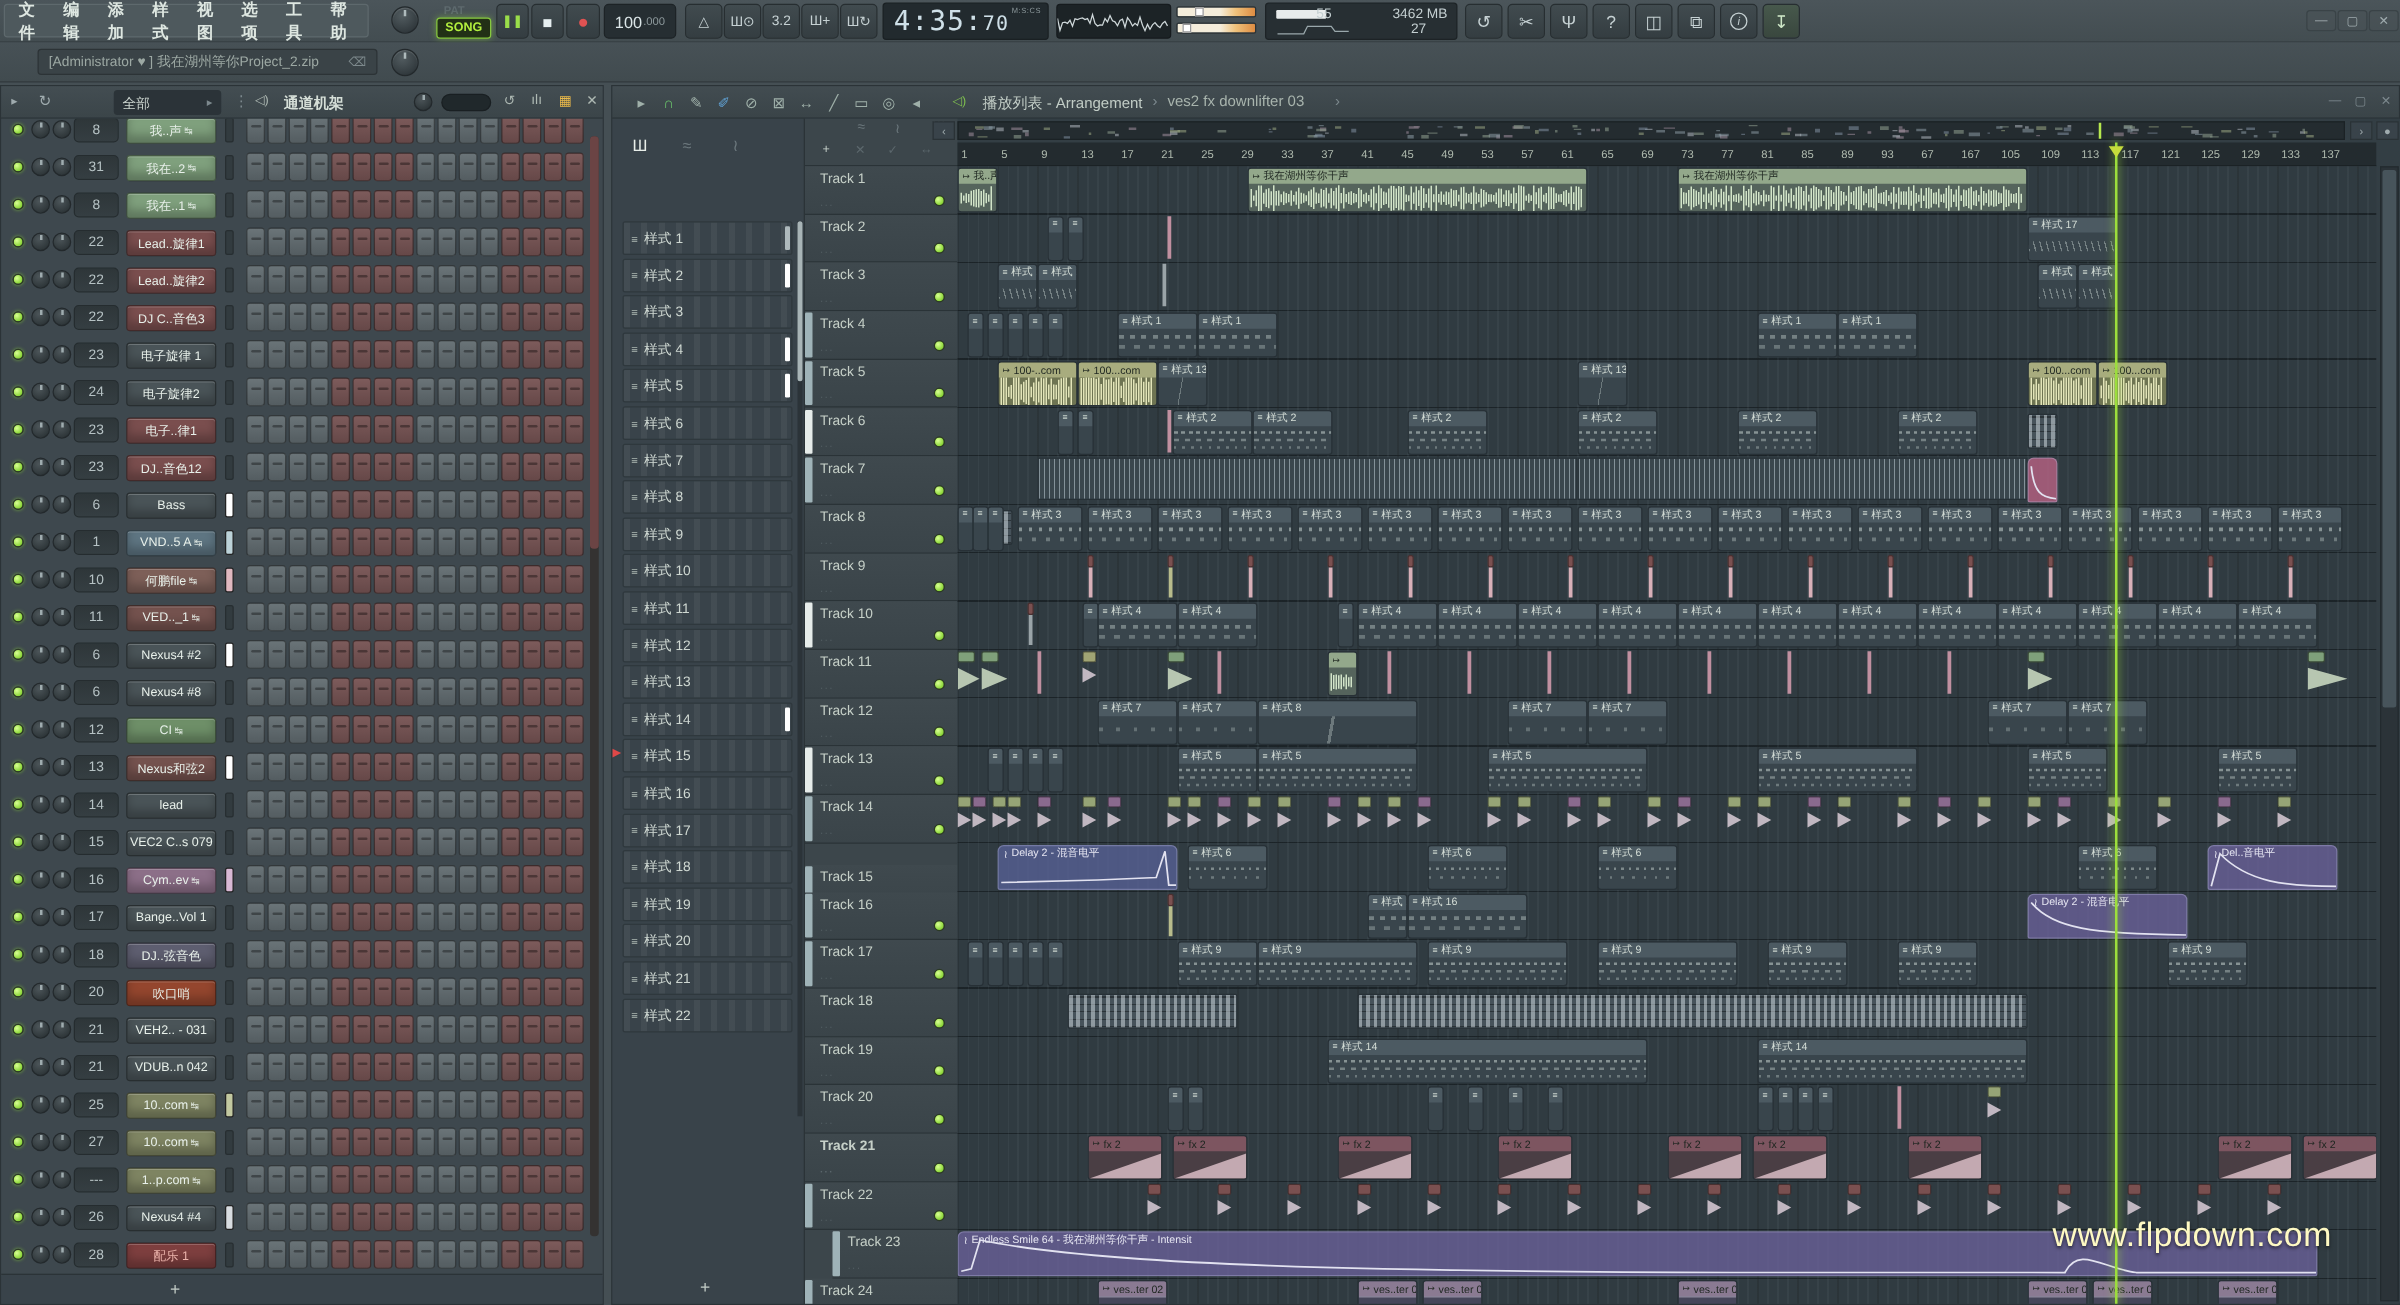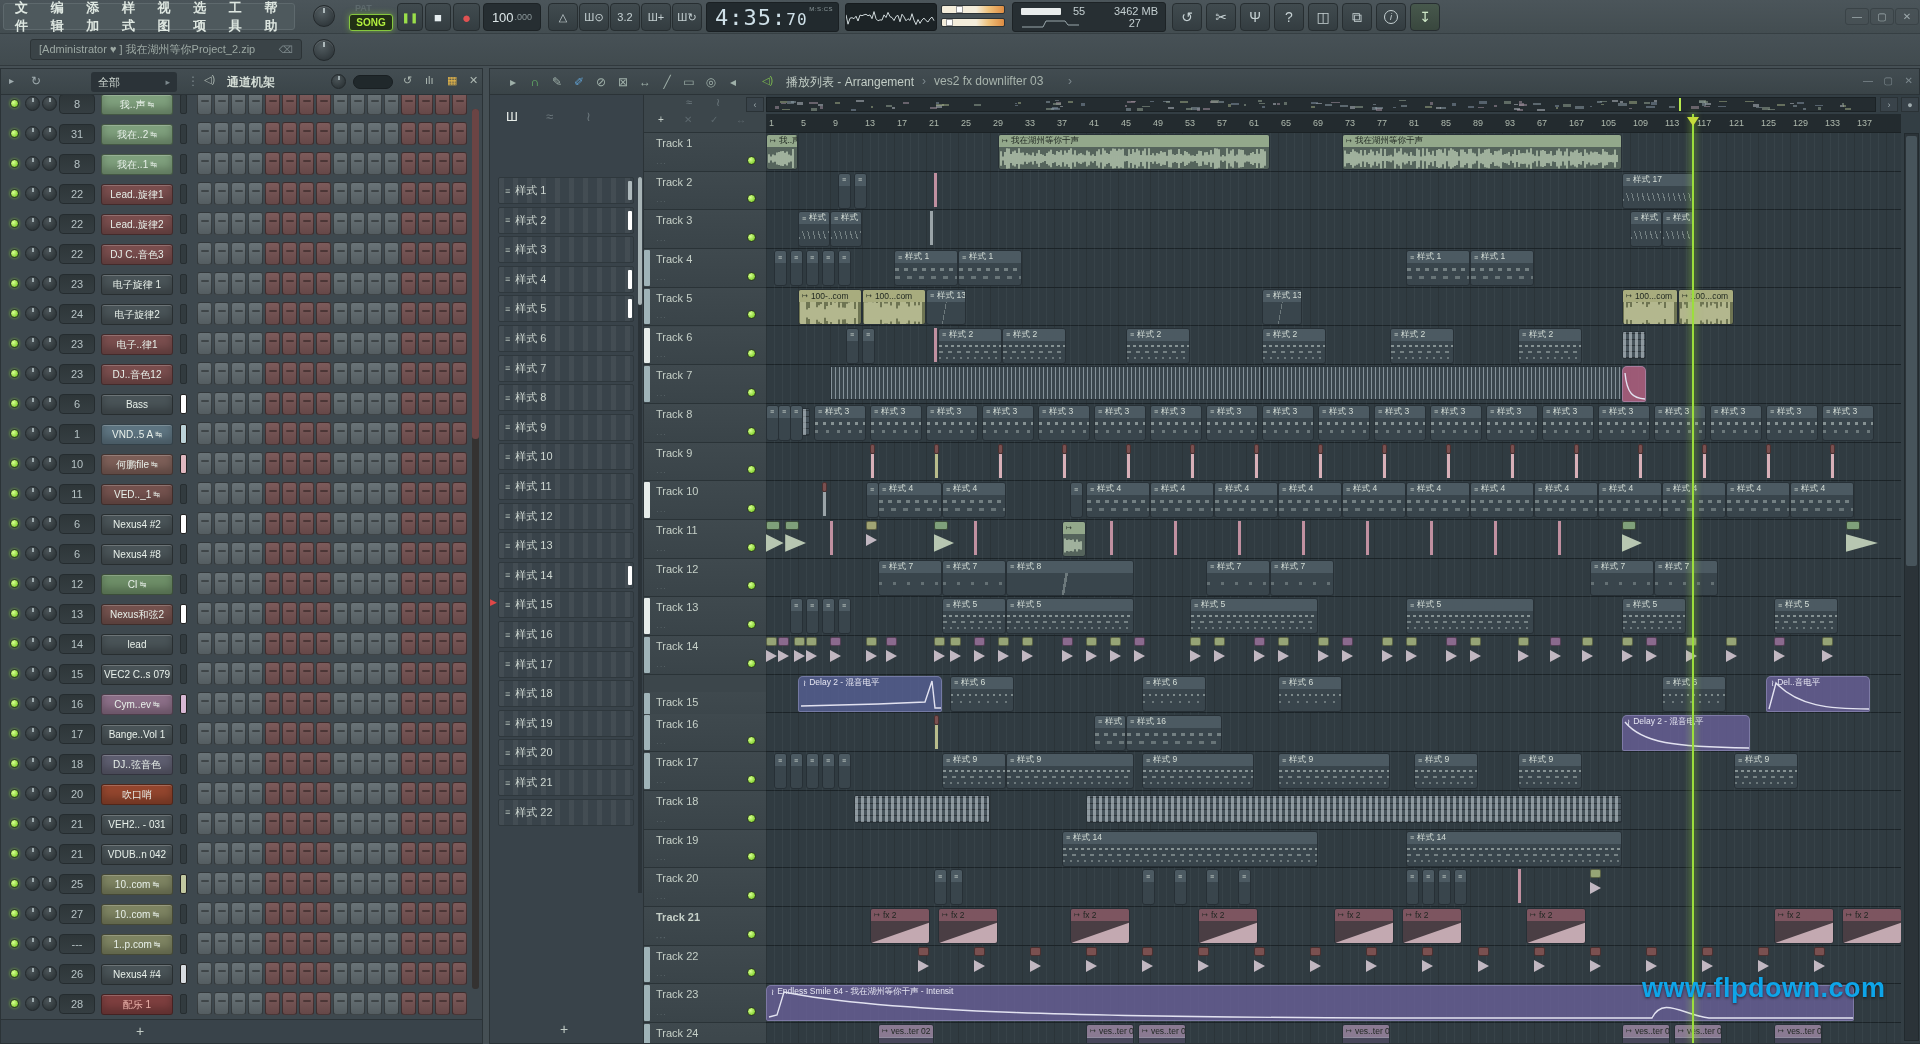--- a/index.html
+++ b/index.html
@@ -98,21 +98,21 @@
 .blocks{position:absolute;height:28px;top:4px;background-color:#46525A;background-image:repeating-linear-gradient(90deg,rgba(215,225,230,.5) 0 3px,transparent 3px 6px),repeating-linear-gradient(0deg,rgba(10,14,16,.45) 0 1px,transparent 1px 6px);border:1px solid #273036;border-radius:2px}
 .sliv{position:absolute;top:1px;height:34px;width:3px}
 .hit{position:absolute;top:1px;height:34px;width:5px}
 .hit .cap{position:absolute;top:0;left:0;width:5px;height:10px;border-radius:2px;background:#7A5050;border:1px solid #4A3030}
 .hit .stem{position:absolute;top:10px;left:1px;width:3px;bottom:0}
 .chip{position:absolute;top:1px;width:11px;height:34px}
 .chip .cap{position:absolute;top:0;width:11px;height:9px;border-radius:2px;border:1px solid rgba(0,0,0,.4)}
 .chip .tr{position:absolute;top:13px;left:0;width:0;height:0;border-top:6px solid transparent;border-bottom:6px solid transparent;border-left:11px solid rgba(230,215,225,.8)}
 .auto{position:absolute;height:36px;border-radius:5px 5px 2px 2px;overflow:hidden}
 .auto .lb{position:absolute;left:0;top:0;right:0;height:12px;font-size:8.5px;color:#E6E6F2;display:flex;align-items:center;gap:3px;padding:0 4px;white-space:nowrap;overflow:hidden}
-#watermark{position:absolute;font-size:27px;font-weight:bold;color:#0ea5e9;z-index:50;text-shadow:0 1px 3px rgba(0,0,0,.6);letter-spacing:.5px}
+#watermark{position:absolute;font-size:27px;font-weight:normal;color:#fef9c3;z-index:50;text-shadow:0 1px 3px rgba(0,0,0,.6);letter-spacing:.5px}
 #vscroll{position:absolute;right:2px;top:38px;width:15px;height:908px;background:#2B3338;border:1px solid #222a2e}
 #vscroll .th{position:absolute;left:1px;top:2px;width:11px;height:430px;background:#47545B;border-radius:2px}
 .navbtn{position:absolute;top:2px;width:18px;height:15px;background:#39434A;border:1px solid #2A3236;color:#9FABAE;font-size:9px;display:flex;align-items:center;justify-content:center}
 .dim{color:#7C888D}
 </style>
 </head>
 <body>
 
 <div id="topbar">
   <div id="menubox">
@@ -146,21 +146,21 @@
         <polyline points="0,10.8 2,20.2 4,14.2 6,13.7 8,14.7 10,12.2 12,17.0 14,11.1 16,11.7 18,10.8 20,10.3 22,11.7 24,10.9 26,14.7 28,7.6 30,14.7 32,16.8 34,15.9 36,16.1 38,10.9 40,13.5 42,8.4 44,12.7 46,13.5 48,16.6 50,12.4 52,11.4 54,17.8 56,10.2 58,12.9 60,16.8 62,14.7 64,16.4 66,9.7 68,16.2 70,20.6 72,15.5 74,19.4 76,15.9 78,14.1 80,16.6 82,18.0 84,14.8 86,13.1 88,16.7 " stroke="#CFD8DA" stroke-width="1" fill="none"></polyline>
       </svg></div>
   <div class="slider-strip" style="left:941px;top:5px;width:64px">
       <div class="th" style="left:14px"></div>
     </div>
   <div class="slider-strip" style="left:941px;top:18px;width:64px">
       <div class="th" style="left:4px"></div>
     </div>
   <div id="cpu">
     <div style="position:absolute;left:8px;top:5px;width:40px;height:7px;background:#E8ECEC;border-radius:1px"></div>
-    <div style="position:absolute;left:60px;top:2px">55</div>
+    <div style="position:absolute;left:40px;top:2px">55</div>
     <div style="position:absolute;right:7px;top:2px">3462 MB</div>
     <div style="position:absolute;right:24px;bottom:2px">27</div>
     <svg width="60" height="12" style="position:absolute;left:8px;bottom:2px">
         <path d="M1 10 L22 10 L25 4 L44 4 L47 8 L58 8" stroke="#9AA8AC" stroke-width="1" fill="none"></path>
       </svg>
   </div>
   <div id="righticons"></div>
   <div id="winctl">
       <div class="winbtn" style="left: 1845px;">—</div>
       <div class="winbtn" style="left: 1870px;">▢</div>
@@ -1561,21 +1561,21 @@
           <div class="nm">Track 21</div>
           <div class="dots">···</div>
           <div class="tled"></div>
         </div>
         <div class="thead" style="top: 812.7px; height: 38.7px;">
           <div class="edge" style="background: rgb(159, 179, 184);"></div>
           <div class="nm">Track 22</div>
           <div class="dots">···</div>
           <div class="tled"></div>
         </div>
-        <div class="thead" style="top: 851.4px; height: 38.7px;">
+        <div class="thead" style="top: 851.4px; height: 38.7px; margin-left: 22px;">
           <div class="edge" style="background: rgb(159, 179, 184);"></div>
           <div class="nm">Track 23</div>
           <div class="dots">···</div>
           <div class="tled"></div>
         </div>
         <div class="thead" style="top: 890.1px; height: 38.7px;">
           <div class="edge" style="background: rgb(159, 179, 184);"></div>
           <div class="nm">Track 24</div>
         </div>
       </div>

